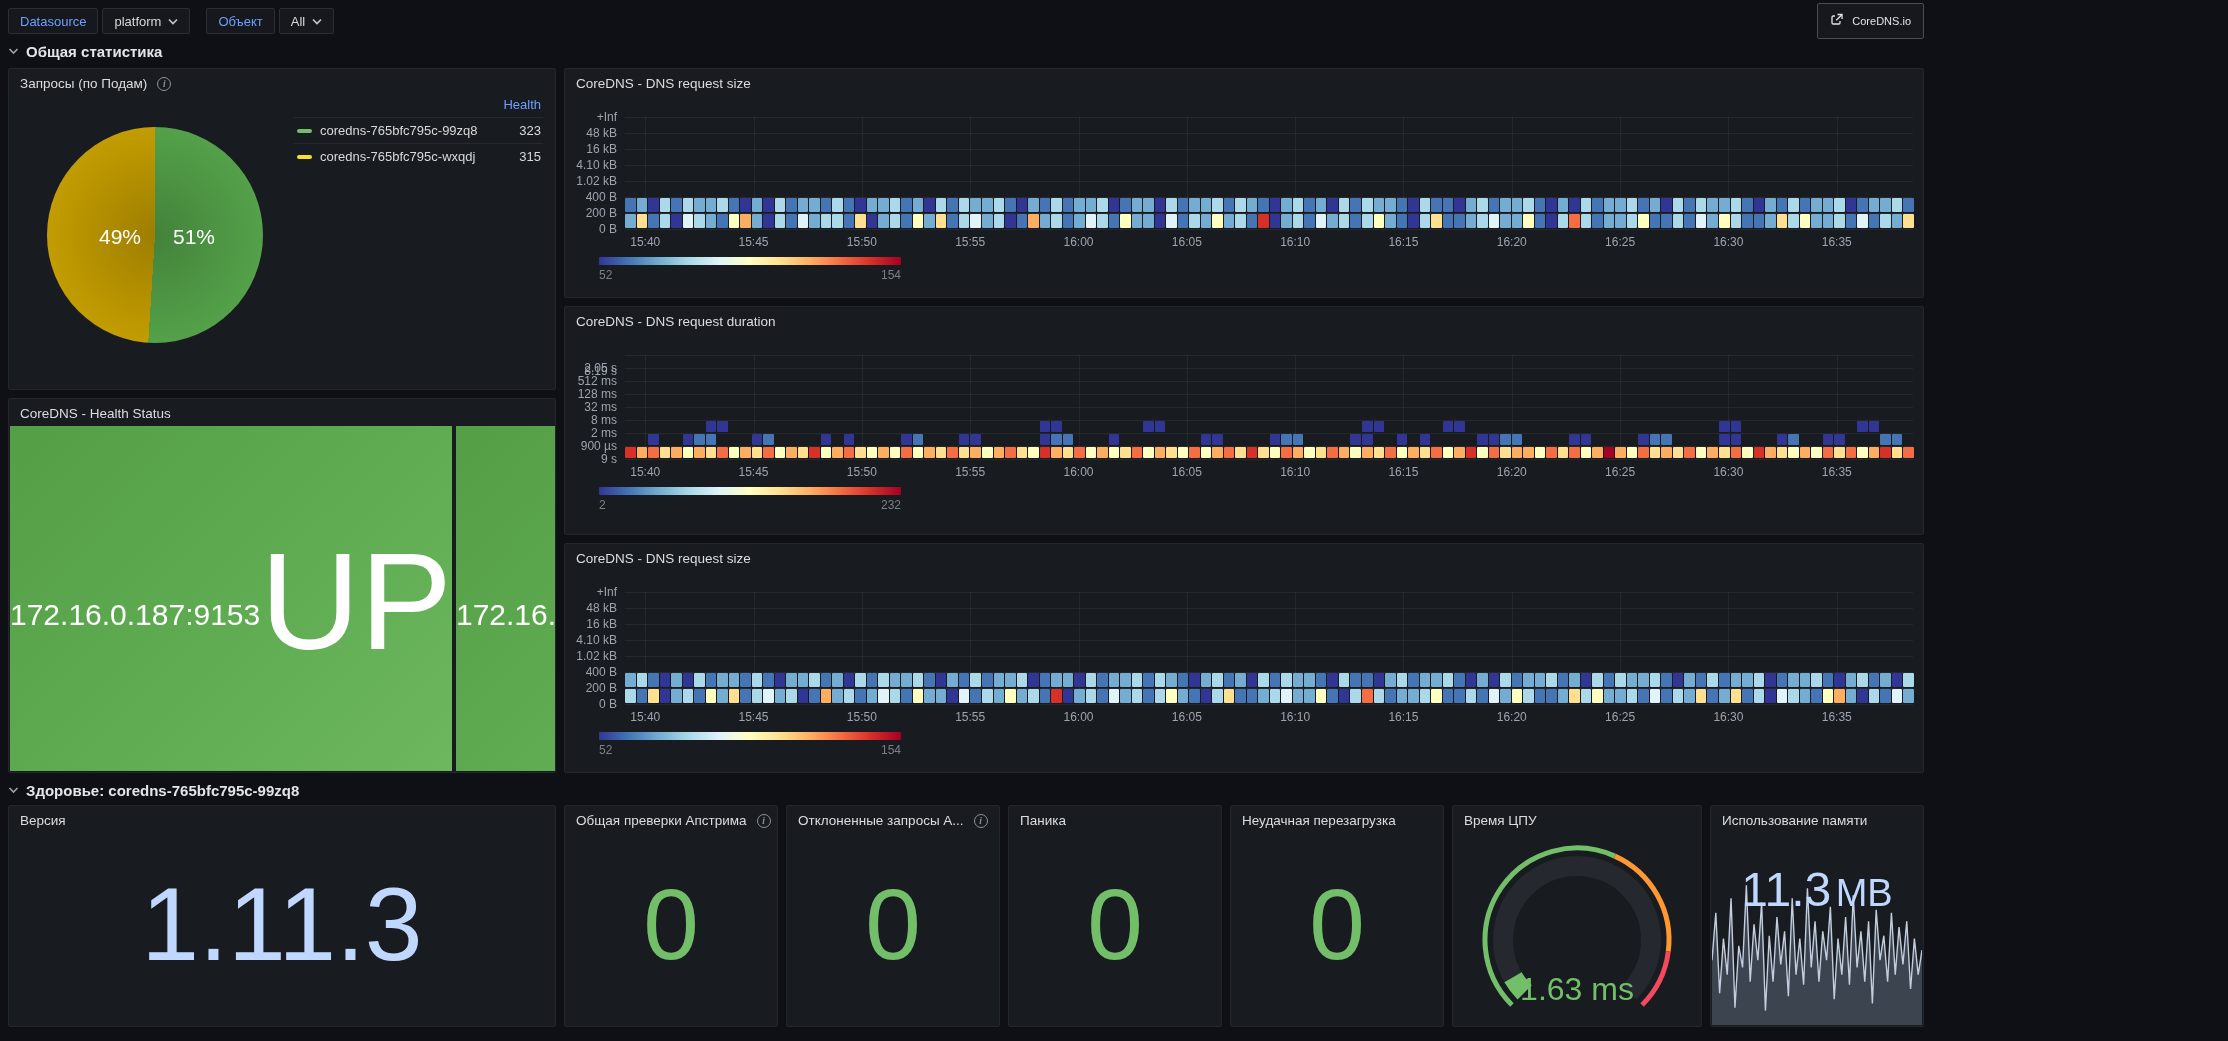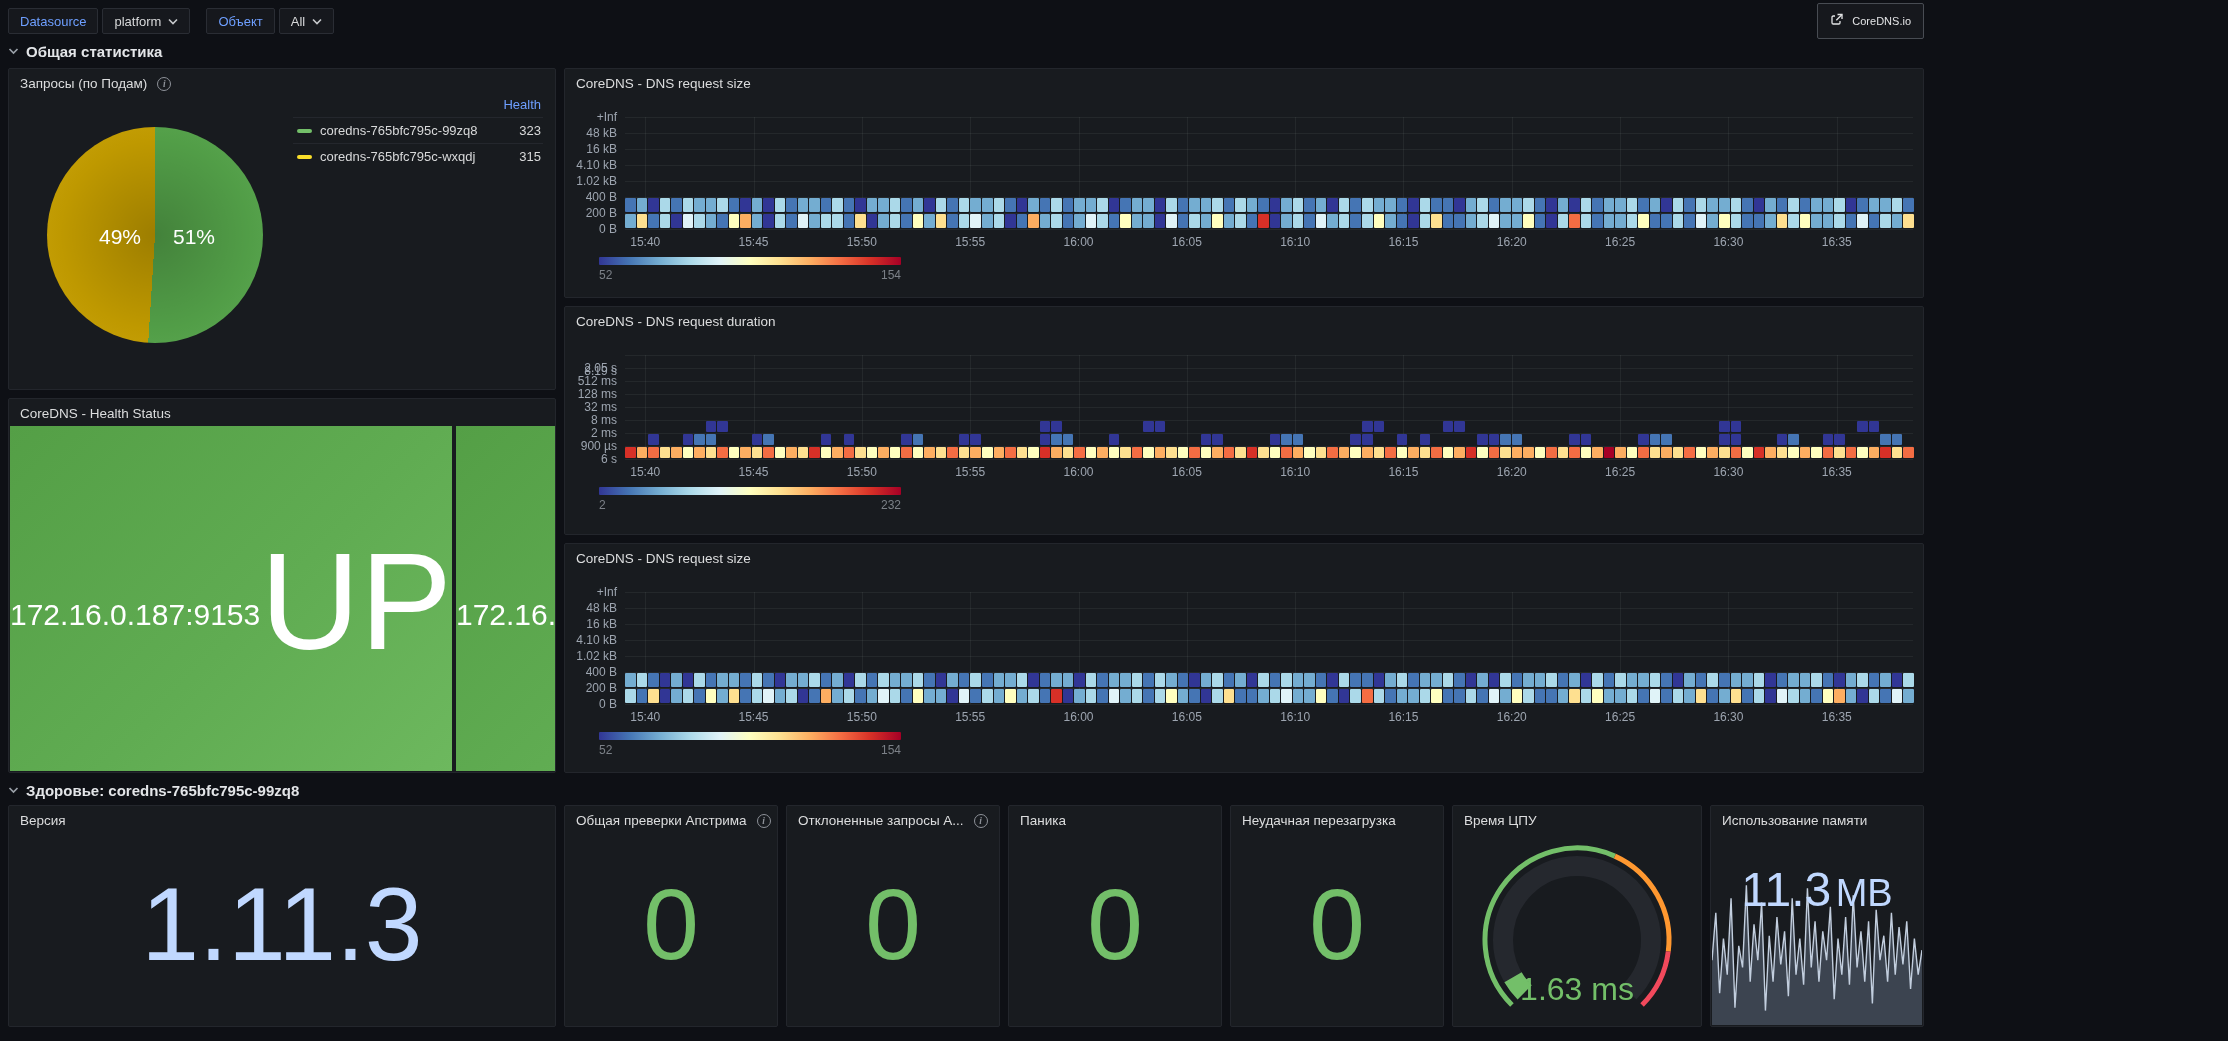--- a/index.html
+++ b/index.html
@@ -506,21 +506,21 @@
           <div class="hm-main">
             <div class="hm-ylab" style="height: 104px;">
                 <div class="hm-ytick" style="top: 16px;">8.19 s</div>
                 <div class="hm-ytick" style="top: 13px;">2.05 s</div>
                 <div class="hm-ytick" style="top: 26px;">512 ms</div>
                 <div class="hm-ytick" style="top: 39px;">128 ms</div>
                 <div class="hm-ytick" style="top: 52px;">32 ms</div>
                 <div class="hm-ytick" style="top: 65px;">8 ms</div>
                 <div class="hm-ytick" style="top: 78px;">2 ms</div>
                 <div class="hm-ytick" style="top: 91px;">900 µs</div>
-                <div class="hm-ytick" style="top: 104px;">6 s</div>
+                <div class="hm-ytick" style="top: 104px;">9 s</div>
               </div>
             <div class="hm-plot" style="height: 104px;">
                 <div class="hm-hgrid" style="top: 0px;"></div>
                 <div class="hm-hgrid" style="top: 13px;"></div>
                 <div class="hm-hgrid" style="top: 26px;"></div>
                 <div class="hm-hgrid" style="top: 39px;"></div>
                 <div class="hm-hgrid" style="top: 52px;"></div>
                 <div class="hm-hgrid" style="top: 65px;"></div>
                 <div class="hm-hgrid" style="top: 78px;"></div>
                 <div class="hm-hgrid" style="top: 91px;"></div>

